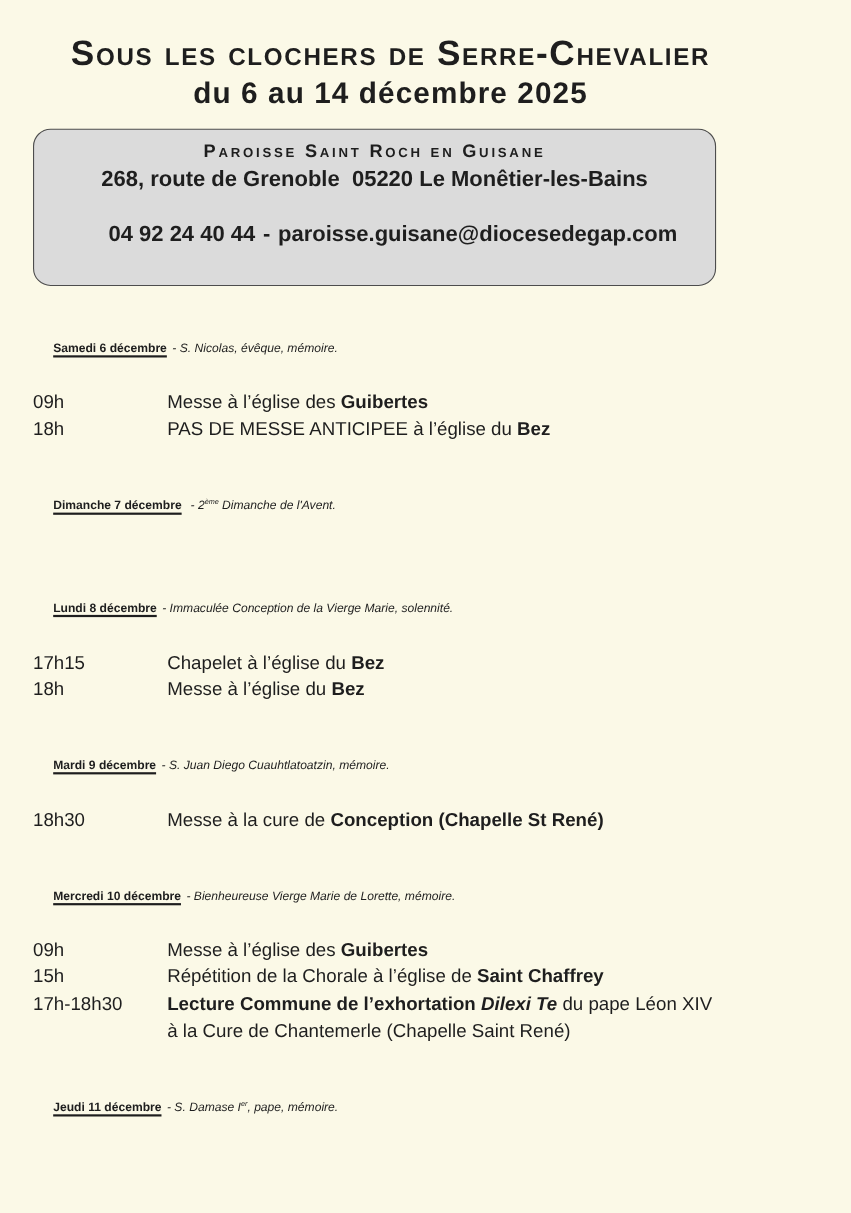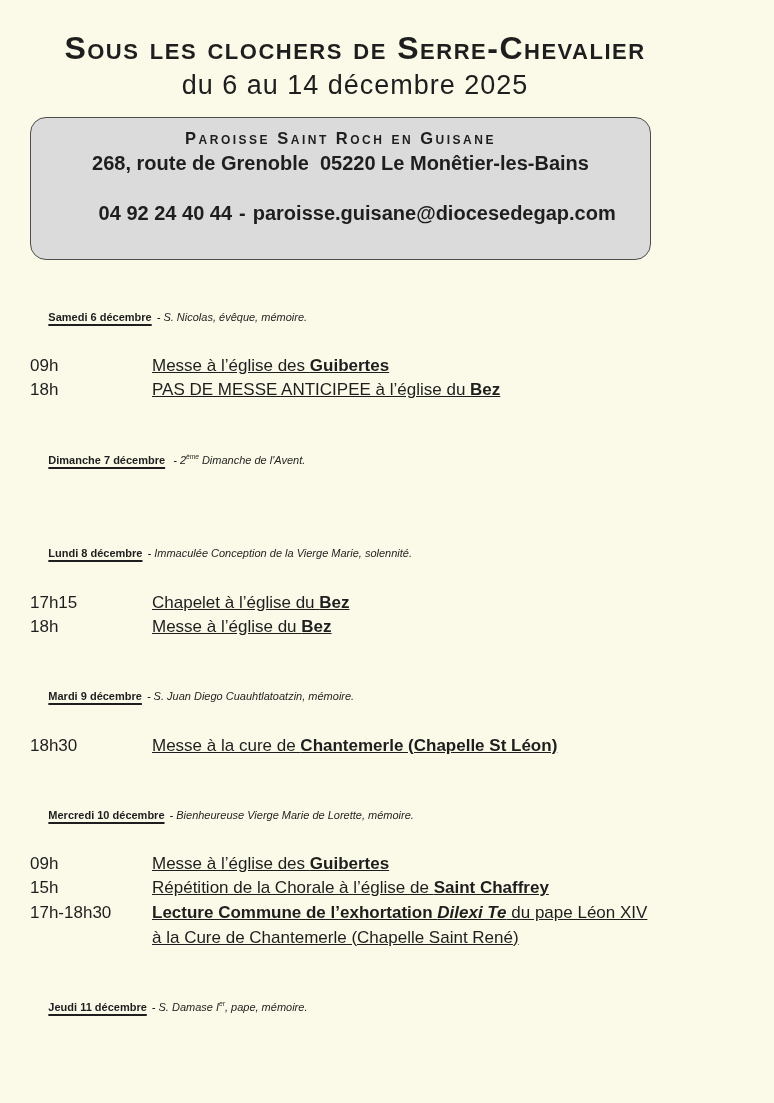--- a/index.html
+++ b/index.html
@@ -23,21 +23,21 @@
     font-size:32px;
     line-height:40px;
     font-weight:700;
     font-variant:small-caps;
     letter-spacing:1.5px;
     white-space:nowrap;
   }
   .subtitle{
     font-size:27px;
     line-height:34px;
-    font-weight:400;
+    font-weight:700;
     letter-spacing:1px;
   }
   
   .info-box{
     margin:15px 29px 0 0;
     background:#dbdbdb;
     border:1.5px solid #4d4d4d;
     border-radius:16px;
     text-align:center;
     padding:8px 10px;
@@ -57,21 +57,21 @@
   .day-header{font-size:11px;line-height:24.6px;white-space:pre-wrap;}
   .day-name{
     font-weight:700;
     text-decoration:underline;
     text-decoration-thickness:1.6px;
     text-underline-offset:3px;
   }
   .day-note{font-style:italic;margin-left:5px;}
   .event-row{display:flex;font-size:17px;line-height:24.6px;}
   .time{flex:0 0 122px;width:122px;}
-  .desc{flex:1;white-space:pre-wrap;text-decoration:underline;}
+  .desc{flex:1;white-space:pre-wrap;}
   .b{font-weight:700;}
   .i{font-style:italic;}
   sup{font-size:0.6em;line-height:0;vertical-align:super;}
 </style>
 </head>
 <body style="background: rgb(251, 249, 231); color: rgb(30, 30, 30);">
 
 <div class="page">
 
   <header class="hdr">
@@ -129,21 +129,21 @@
   </section>
 
   <section class="day">
     <div class="day-header">
       <span class="day-name">Mardi 9 décembre</span><span class="day-note"><span class="i">- S. Juan Diego Cuauhtlatoatzin, mémoire.</span></span>
     </div>
     <div class="events">
 
   <div class="event-row">
     <span class="time">18h30</span>
-    <span class="desc"><span class="">Messe à la cure de </span><span class="b">Chantemerle (Chapelle St Léon)</span></span>
+    <span class="desc"><span class="">Messe à la cure de </span><span class="b">Conception (Chapelle St René)</span></span>
   </div>
 </div>
   </section>
 
   <section class="day">
     <div class="day-header">
       <span class="day-name">Mercredi 10 décembre</span><span class="day-note"><span class="i">- Bienheureuse Vierge Marie de Lorette, mémoire.</span></span>
     </div>
     <div class="events">
   <div class="event-row">

